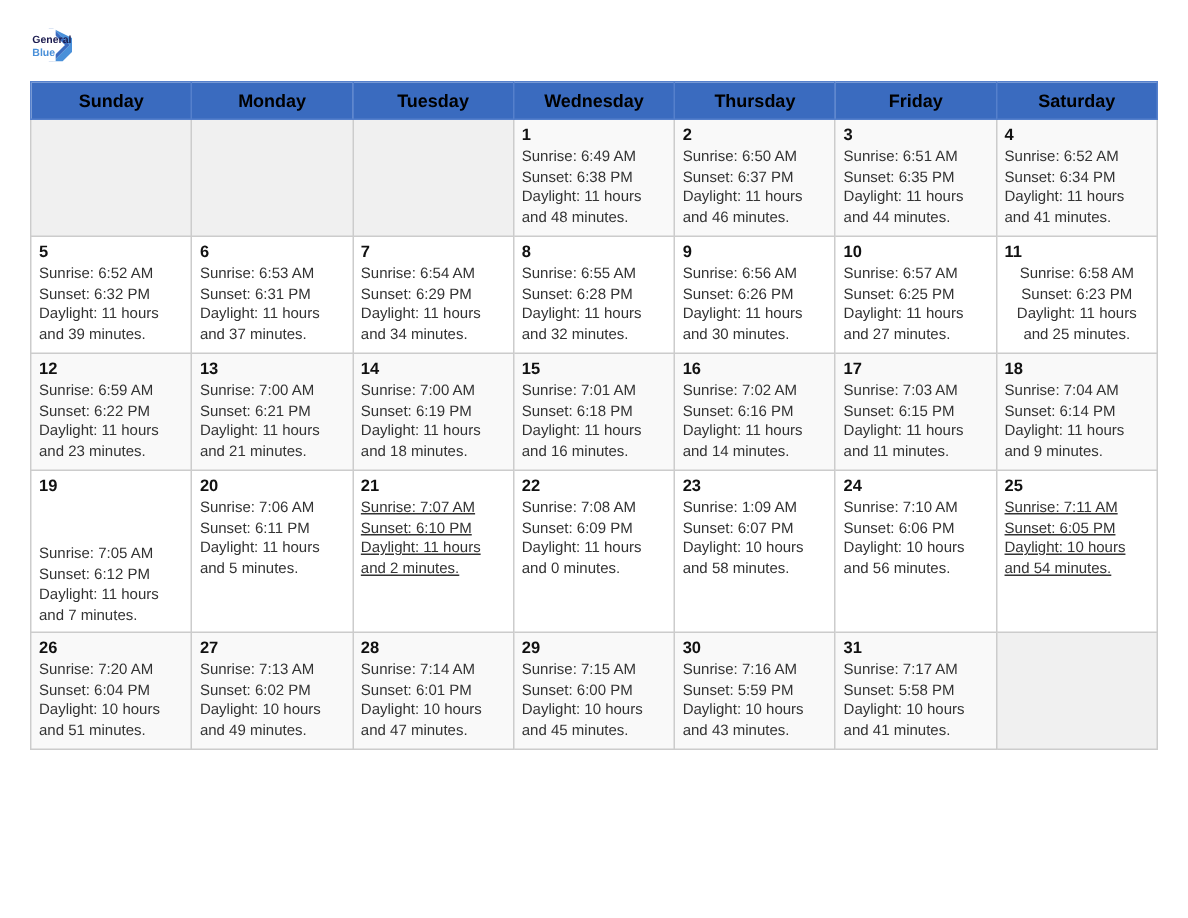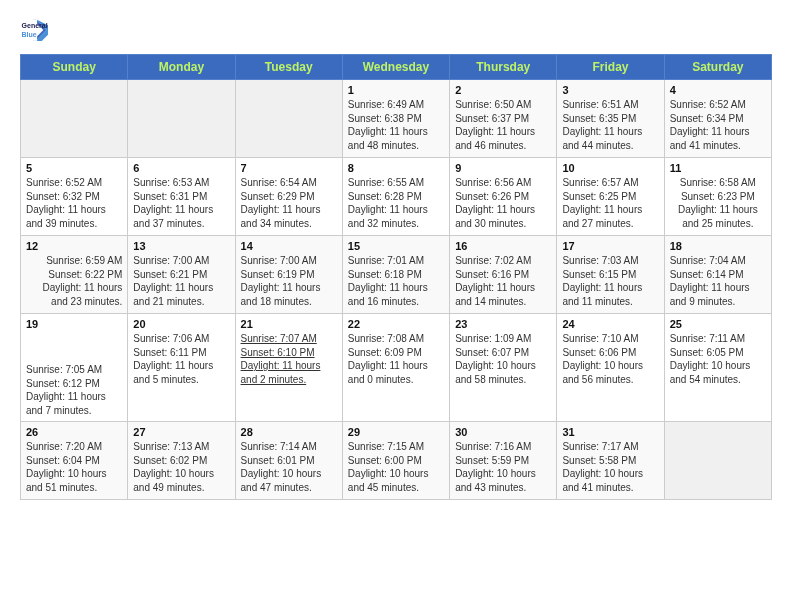--- a/index.html
+++ b/index.html
@@ -44,21 +44,21 @@
       font-size: 14px;
       color: #333;
     }
     table {
       width: 100%;
       border-collapse: collapse;
       table-layout: fixed;
     }
     thead tr th {
       background: #3a6bbf;
-      color: #bef264;
+      color: #000000;
       font-size: 12px;
       font-weight: bold;
       text-align: center;
       padding: 5px 2px;
       border: 1px solid #5580cc;
     }
     tbody tr td {
       border: 1px solid #ccc;
       vertical-align: top;
       padding: 4px 5px;
@@ -199,21 +199,21 @@
             <div class="day-num">11</div>
             <div class="day-info" style="white-space: pre-line; text-align: center;">Sunrise: 6:58 AM
 Sunset: 6:23 PM
 Daylight: 11 hours
 and 25 minutes.</div>
           </td>
         </tr>
         <tr>
           <td>
             <div class="day-num">12</div>
-            <div class="day-info" style="white-space: pre-line; text-align: right;">Sunrise: 6:59 AM
+            <div class="day-info" style="white-space: pre-line;">Sunrise: 6:59 AM
 Sunset: 6:22 PM
 Daylight: 11 hours
 and 23 minutes.</div>
           </td>
           <td>
             <div class="day-num">13</div>
             <div class="day-info" style="white-space: pre-line;">Sunrise: 7:00 AM
 Sunset: 6:21 PM
 Daylight: 11 hours
 and 21 minutes.</div>
@@ -292,21 +292,21 @@
           </td>
           <td>
             <div class="day-num">24</div>
             <div class="day-info" style="white-space: pre-line;">Sunrise: 7:10 AM
 Sunset: 6:06 PM
 Daylight: 10 hours
 and 56 minutes.</div>
           </td>
           <td>
             <div class="day-num">25</div>
-            <div class="day-info" style="white-space: pre-line;">Sunrise: 7:11 AM
+            <div class="day-info" style="white-space: pre-line; text-decoration: underline;">Sunrise: 7:11 AM
 Sunset: 6:05 PM
 Daylight: 10 hours
 and 54 minutes.</div>
           </td>
         </tr>
         <tr>
           <td>
             <div class="day-num">26</div>
             <div class="day-info" style="white-space: pre-line;">Sunrise: 7:20 AM
 Sunset: 6:04 PM

